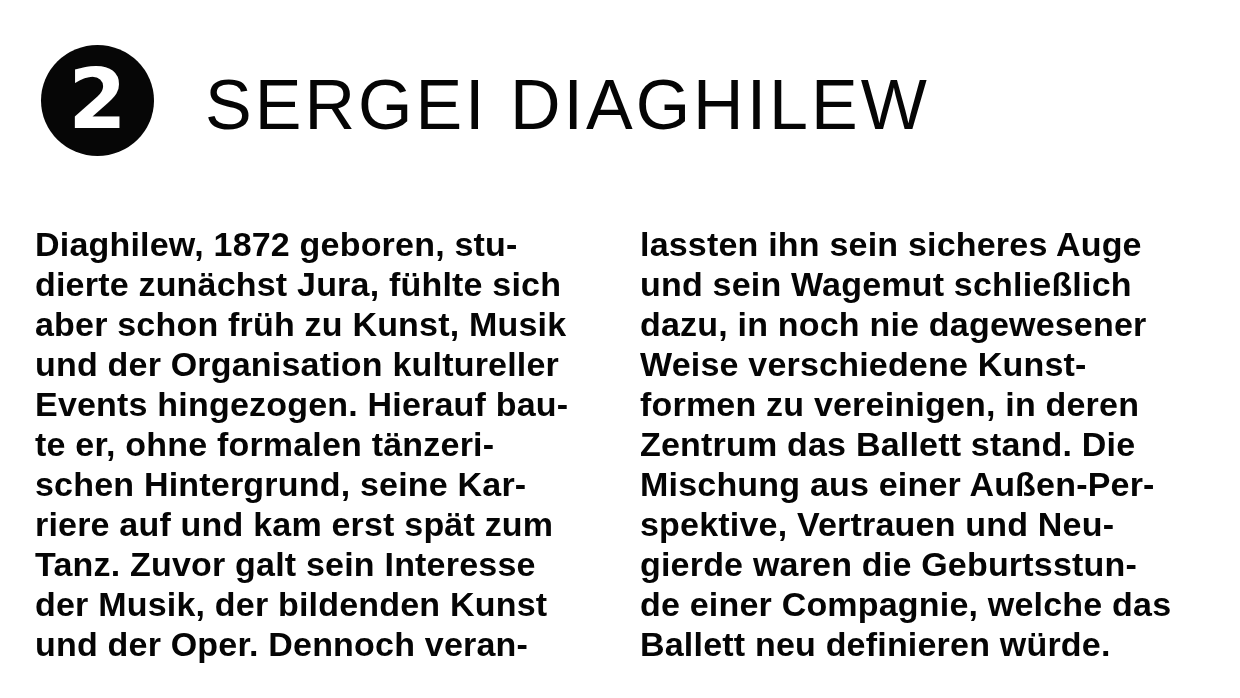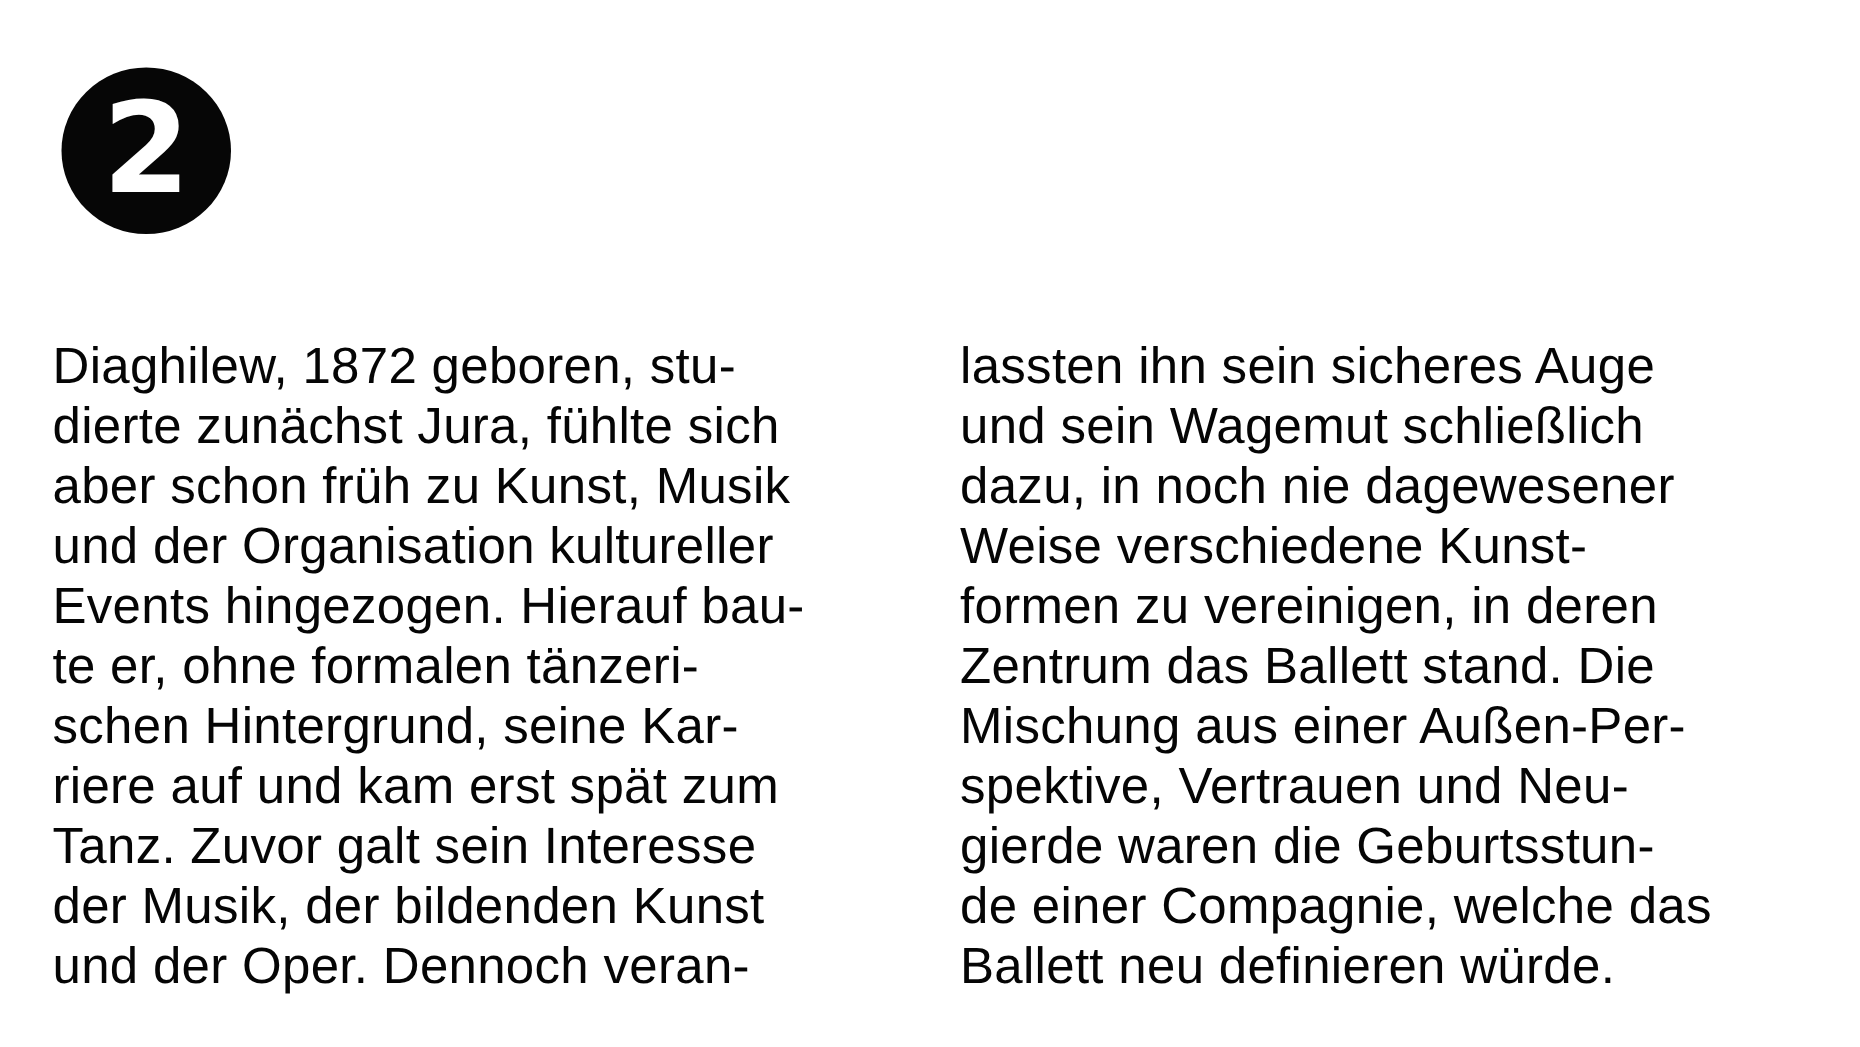--- a/index.html
+++ b/index.html
@@ -53,34 +53,35 @@
     left: 35px;
     top: 224px;
     display: flex;
     gap: 35px;
   }
   .text-column {
     width: 570px;
     font-size: 34px;
     line-height: 40px;
     letter-spacing: 0.2px;
-    font-weight: 400;
+    font-weight: 700;
     color: #050505;
     white-space: pre;
   }
 </style>
 </head>
 <body>
 
 <div class="page">
 
   <div class="chapter-badge">
     <span class="badge-number">2</span>
   </div>
 
+  <h1 class="chapter-title">SERGEI DIAGHILEW</h1>
 
   <div class="article-columns">
     <div class="text-column">Diaghilew, 1872 geboren, stu-
 dierte zunächst Jura, fühlte sich
 aber schon früh zu Kunst, Musik
 und der Organisation kultureller
 Events hingezogen. Hierauf bau-
 te er, ohne formalen tänzeri-
 schen Hintergrund, seine Kar-
 riere auf und kam erst spät zum

